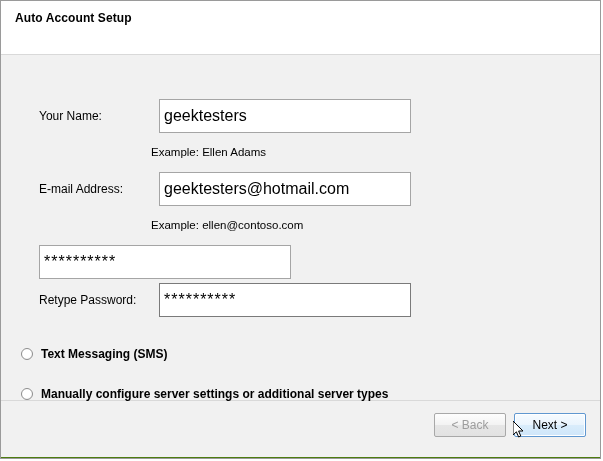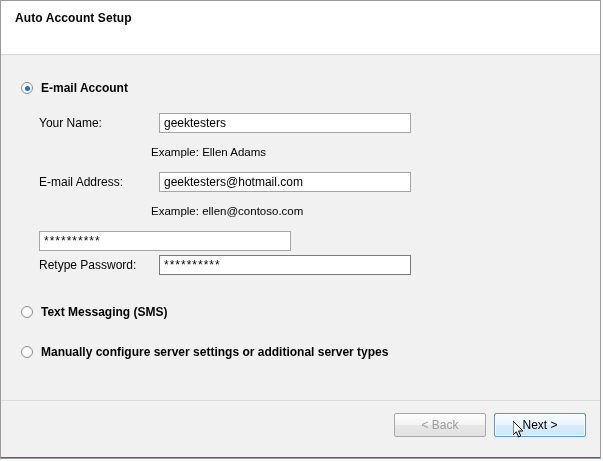--- a/index.html
+++ b/index.html
@@ -93,27 +93,27 @@
     margin-bottom: 4px;
     gap: 20px;
   }
   .field-label {
     width: 100px;
     font-size: 12px;
     color: #000;
   }
   .field-input {
     width: 252px;
-    height: 20px;
+    height: 32px;
     border: 1px solid #a5a5a5;
     background: #ffffff;
     font-family: "Liberation Sans", sans-serif;
-    font-size: 12px;
-    color: #000;
-    padding: 8px 4px;
+    font-size: 16px;
+    color: #000;
+    padding: 16px 4px;
     box-sizing: border-box;
     outline: none;
   }
   .field-input.password {
     letter-spacing: 1px;
   }
   .field-input.focused {
     border: 1px solid #7a7a7a;
   }
   .hint {
@@ -136,21 +136,21 @@
     box-sizing: border-box;
   }
   .footer-inner {
     position: absolute;
     right: 14px;
     top: 12px;
     display: flex;
     align-items: center;
   }
   .btn {
-    width: 92px;
+    width: 72px;
     height: 24px;
     font-family: "Liberation Sans", sans-serif;
     font-size: 12px;
     border: 1px solid #a8a8a8;
     background: linear-gradient(to bottom, #fdfdfd 0%, #f3f3f3 48%, #e6e6e6 52%, #e2e2e2 100%);
     color: #4a4a4a;
     box-sizing: border-box;
     margin-left: 8px;
     padding: 0;
     line-height: 22px;
@@ -180,24 +180,20 @@
 <body>
 
 <div class="wizard">
 
   <div class="header">
     <div class="header-title">Auto Account Setup</div>
   </div>
 
   <div class="body-area">
 
-    <div class="radio-row">
-      <span class="radio checked"></span>
-      <span class="radio-label">E-mail Account</span>
-    </div>
 
     <div class="fields">
 
       <div class="field-row">
         <span class="field-label">Your Name:</span>
         <input class="field-input" type="text" value="geektesters" style="">
       </div>
       <div class="hint">Example: Ellen Adams</div>
 
       <div class="field-row">

